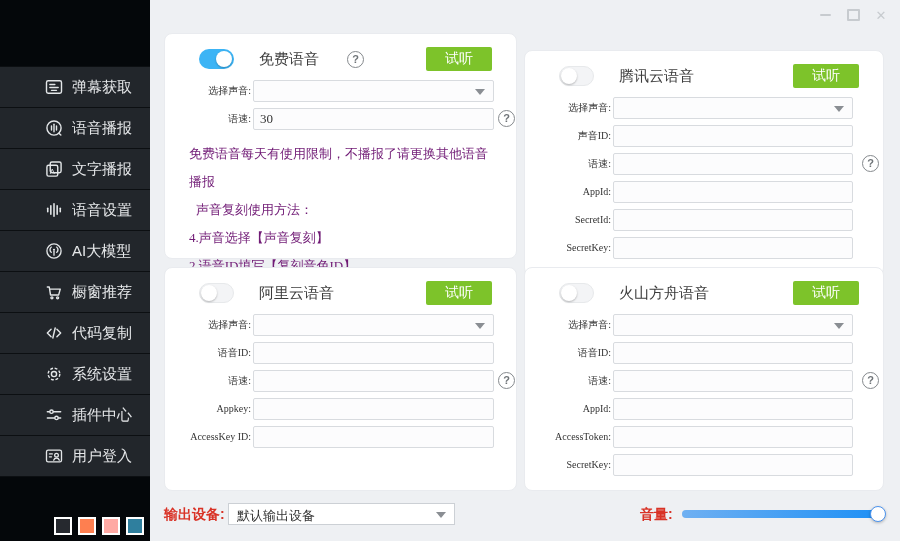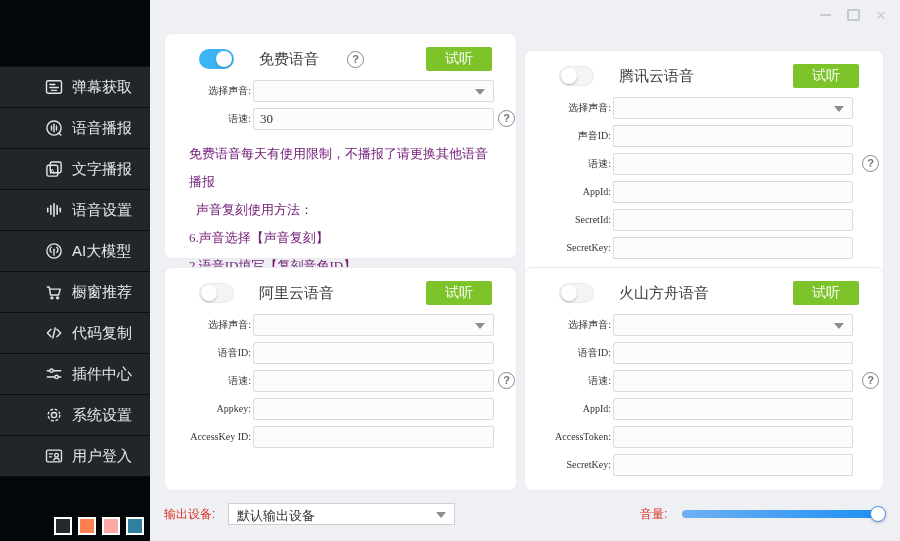--- a/index.html
+++ b/index.html
@@ -77,21 +77,21 @@
     position:absolute;right:8px;top:8px;width:0;height:0;
     border-left:5px solid transparent;border-right:5px solid transparent;
     border-top:6px solid #8a8e93;
   }
   .fhelp{position:absolute;right:-21px;top:2px}
   .panel-right .fhelp{right:-26px}
   .notes{margin:10px 24px 0 24px;color:#701a75;
     font-family:"Liberation Serif","DejaVu Serif",serif;font-size:13px;line-height:28px}
   .note.indent{margin-left:7px}
   
-  .f-label{position:absolute;font-size:12px;font-weight:normal;color:#d93226;white-space:nowrap}
+  .f-label{position:absolute;font-size:14px;font-weight:bold;color:#d93226;white-space:nowrap}
   #out-label{left:164px;top:506px}
   #vol-label{left:640px;top:506px}
   .device-select{
     position:absolute;left:228px;top:503px;width:227px;height:22px;box-sizing:border-box;
     background:#ffffff;border:1px solid #ccd0d5;cursor:pointer;
   }
   .device-select .selval{top:3px;left:8px;font-family:"Liberation Sans",sans-serif;font-size:13px}
   .slider{
     position:absolute;left:682px;top:510px;width:196px;height:8px;border-radius:4px;
     background:#e3e7eb;
@@ -193,38 +193,38 @@
               <polyline points="8.5,7.5 4,12 8.5,16.5"></polyline>
               <polyline points="15.5,7.5 20,12 15.5,16.5"></polyline>
               <line x1="13.4" y1="6" x2="10.6" y2="18"></line>
             </svg>
         </span>
         <span>代码复制</span>
       </div>
 
       <div class="side-item">
         <span class="sicon">
+          <svg width="20" height="20" viewBox="0 0 24 24" fill="none" stroke="#e3e6e8" stroke-width="1.7">
+              <circle cx="12" cy="12" r="3.1"></circle>
+              <circle cx="12" cy="12" r="7" stroke-dasharray="3.4 2.1"></circle>
+            </svg>
+        </span>
+        <span>系统设置</span>
+      </div>
+
+      <div class="side-item">
+        <span class="sicon">
           <svg width="20" height="20" viewBox="0 0 24 24" fill="none" stroke="#e3e6e8" stroke-width="1.7" stroke-linecap="round">
               <line x1="4" y1="8" x2="20" y2="8"></line>
               <circle cx="9" cy="8" r="2" fill="#22262b"></circle>
               <line x1="4" y1="15.5" x2="20" y2="15.5"></line>
               <circle cx="15" cy="15.5" r="2" fill="#22262b"></circle>
             </svg>
         </span>
         <span>插件中心</span>
-      </div>
-
-      <div class="side-item">
-        <span class="sicon">
-          <svg width="20" height="20" viewBox="0 0 24 24" fill="none" stroke="#e3e6e8" stroke-width="1.7">
-              <circle cx="12" cy="12" r="3.1"></circle>
-              <circle cx="12" cy="12" r="7" stroke-dasharray="3.4 2.1"></circle>
-            </svg>
-        </span>
-        <span>系统设置</span>
       </div>
 
       <div class="side-item">
         <span class="sicon">
           <svg width="20" height="20" viewBox="0 0 24 24" fill="none" stroke="#e3e6e8" stroke-width="1.6" stroke-linecap="round" stroke-linejoin="round">
               <rect x="3" y="5" width="18" height="14" rx="2"></rect>
               <line x1="6.5" y1="9.5" x2="10" y2="9.5"></line>
               <line x1="6.5" y1="13" x2="9" y2="13"></line>
               <circle cx="15" cy="11" r="2.2"></circle>
               <path d="M11.6 17 a3.6 3.6 0 0 1 6.8 0"></path>
@@ -271,21 +271,21 @@
       </div>
       <div class="frow">
         <label class="flabel">语速:</label>
         <input class="finput" value="30" style="">
         <div class="help fhelp">?</div>
       </div>
     </div>
     <div class="notes">
       <div class="note">免费语音每天有使用限制，不播报了请更换其他语音播报</div>
       <div class="note indent">声音复刻使用方法：</div>
-      <div class="note">6.声音选择【声音复刻】</div>
+      <div class="note">4.声音选择【声音复刻】</div>
       <div class="note">2.语音ID填写【复刻音色ID】</div>
     </div>
   </section>
 
   <section class="panel panel-right" id="panel-tencent">
     <div class="phead">
       <div class="toggle off">
           <div class="knob"></div>
         </div>
       <div class="ptitle">腾讯云语音</div>

